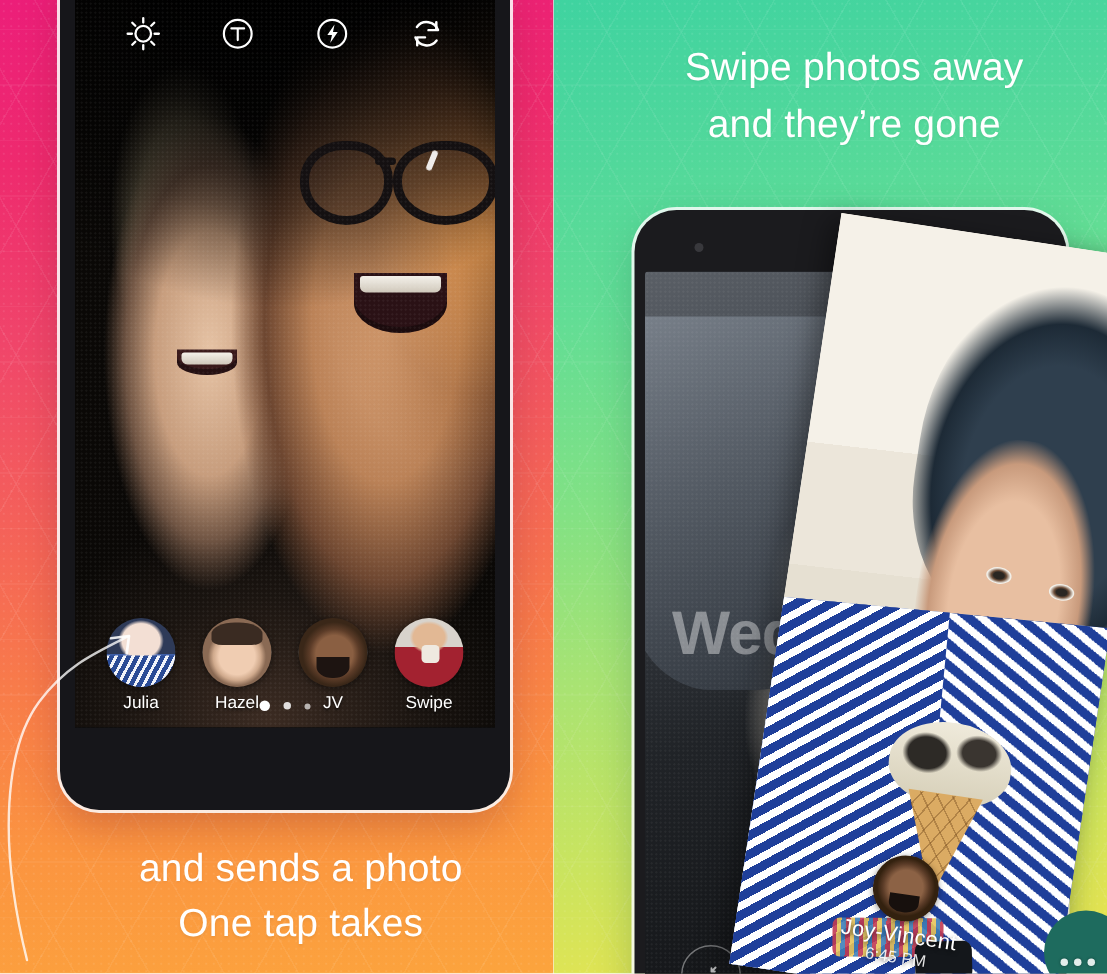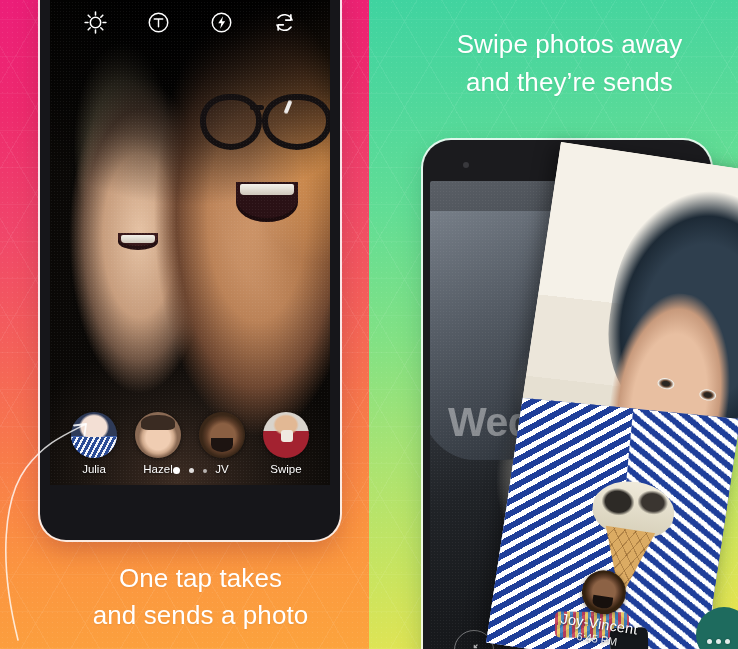--- a/index.html
+++ b/index.html
@@ -666,33 +666,33 @@
 
       </div>
     </div>
 
     <svg id="arrow-left" viewBox="0 0 369 649">
       <path d="M18 640 C -2 560, 4 498, 26 468 C 44 444, 62 436, 86 424" fill="none" stroke="rgba(255,255,255,.78)" stroke-width="1.6" stroke-linecap="round"></path>
       <path d="M86 424 l-12 1.5 M86 424 l-1.5 11.5" fill="none" stroke="rgba(255,255,255,.88)" stroke-width="1.8" stroke-linecap="round"></path>
     </svg>
 
     <div class="headline" id="headline-left">
+      <span>and sends a photo</span>
       <span>One tap takes</span>
-      <span>and sends a photo</span>
     </div>
   </div>
 
   <div class="panel" id="panel-right">
     <div class="panel-bg" id="bg-right"></div>
     <div class="tri-texture"></div>
     <div class="dot-texture"></div>
 
     <div class="headline" id="headline-right">
       <span>Swipe photos away</span>
-      <span>and they’re sends</span>
+      <span>and they’re gone</span>
     </div>
 
     <div id="phone-right">
       <div class="phone-frontcam"></div>
       <div class="phone-speaker"></div>
 
       <div id="screen-right">
         <div class="photo-dog">
           <div class="dog-window"></div>
         </div>

